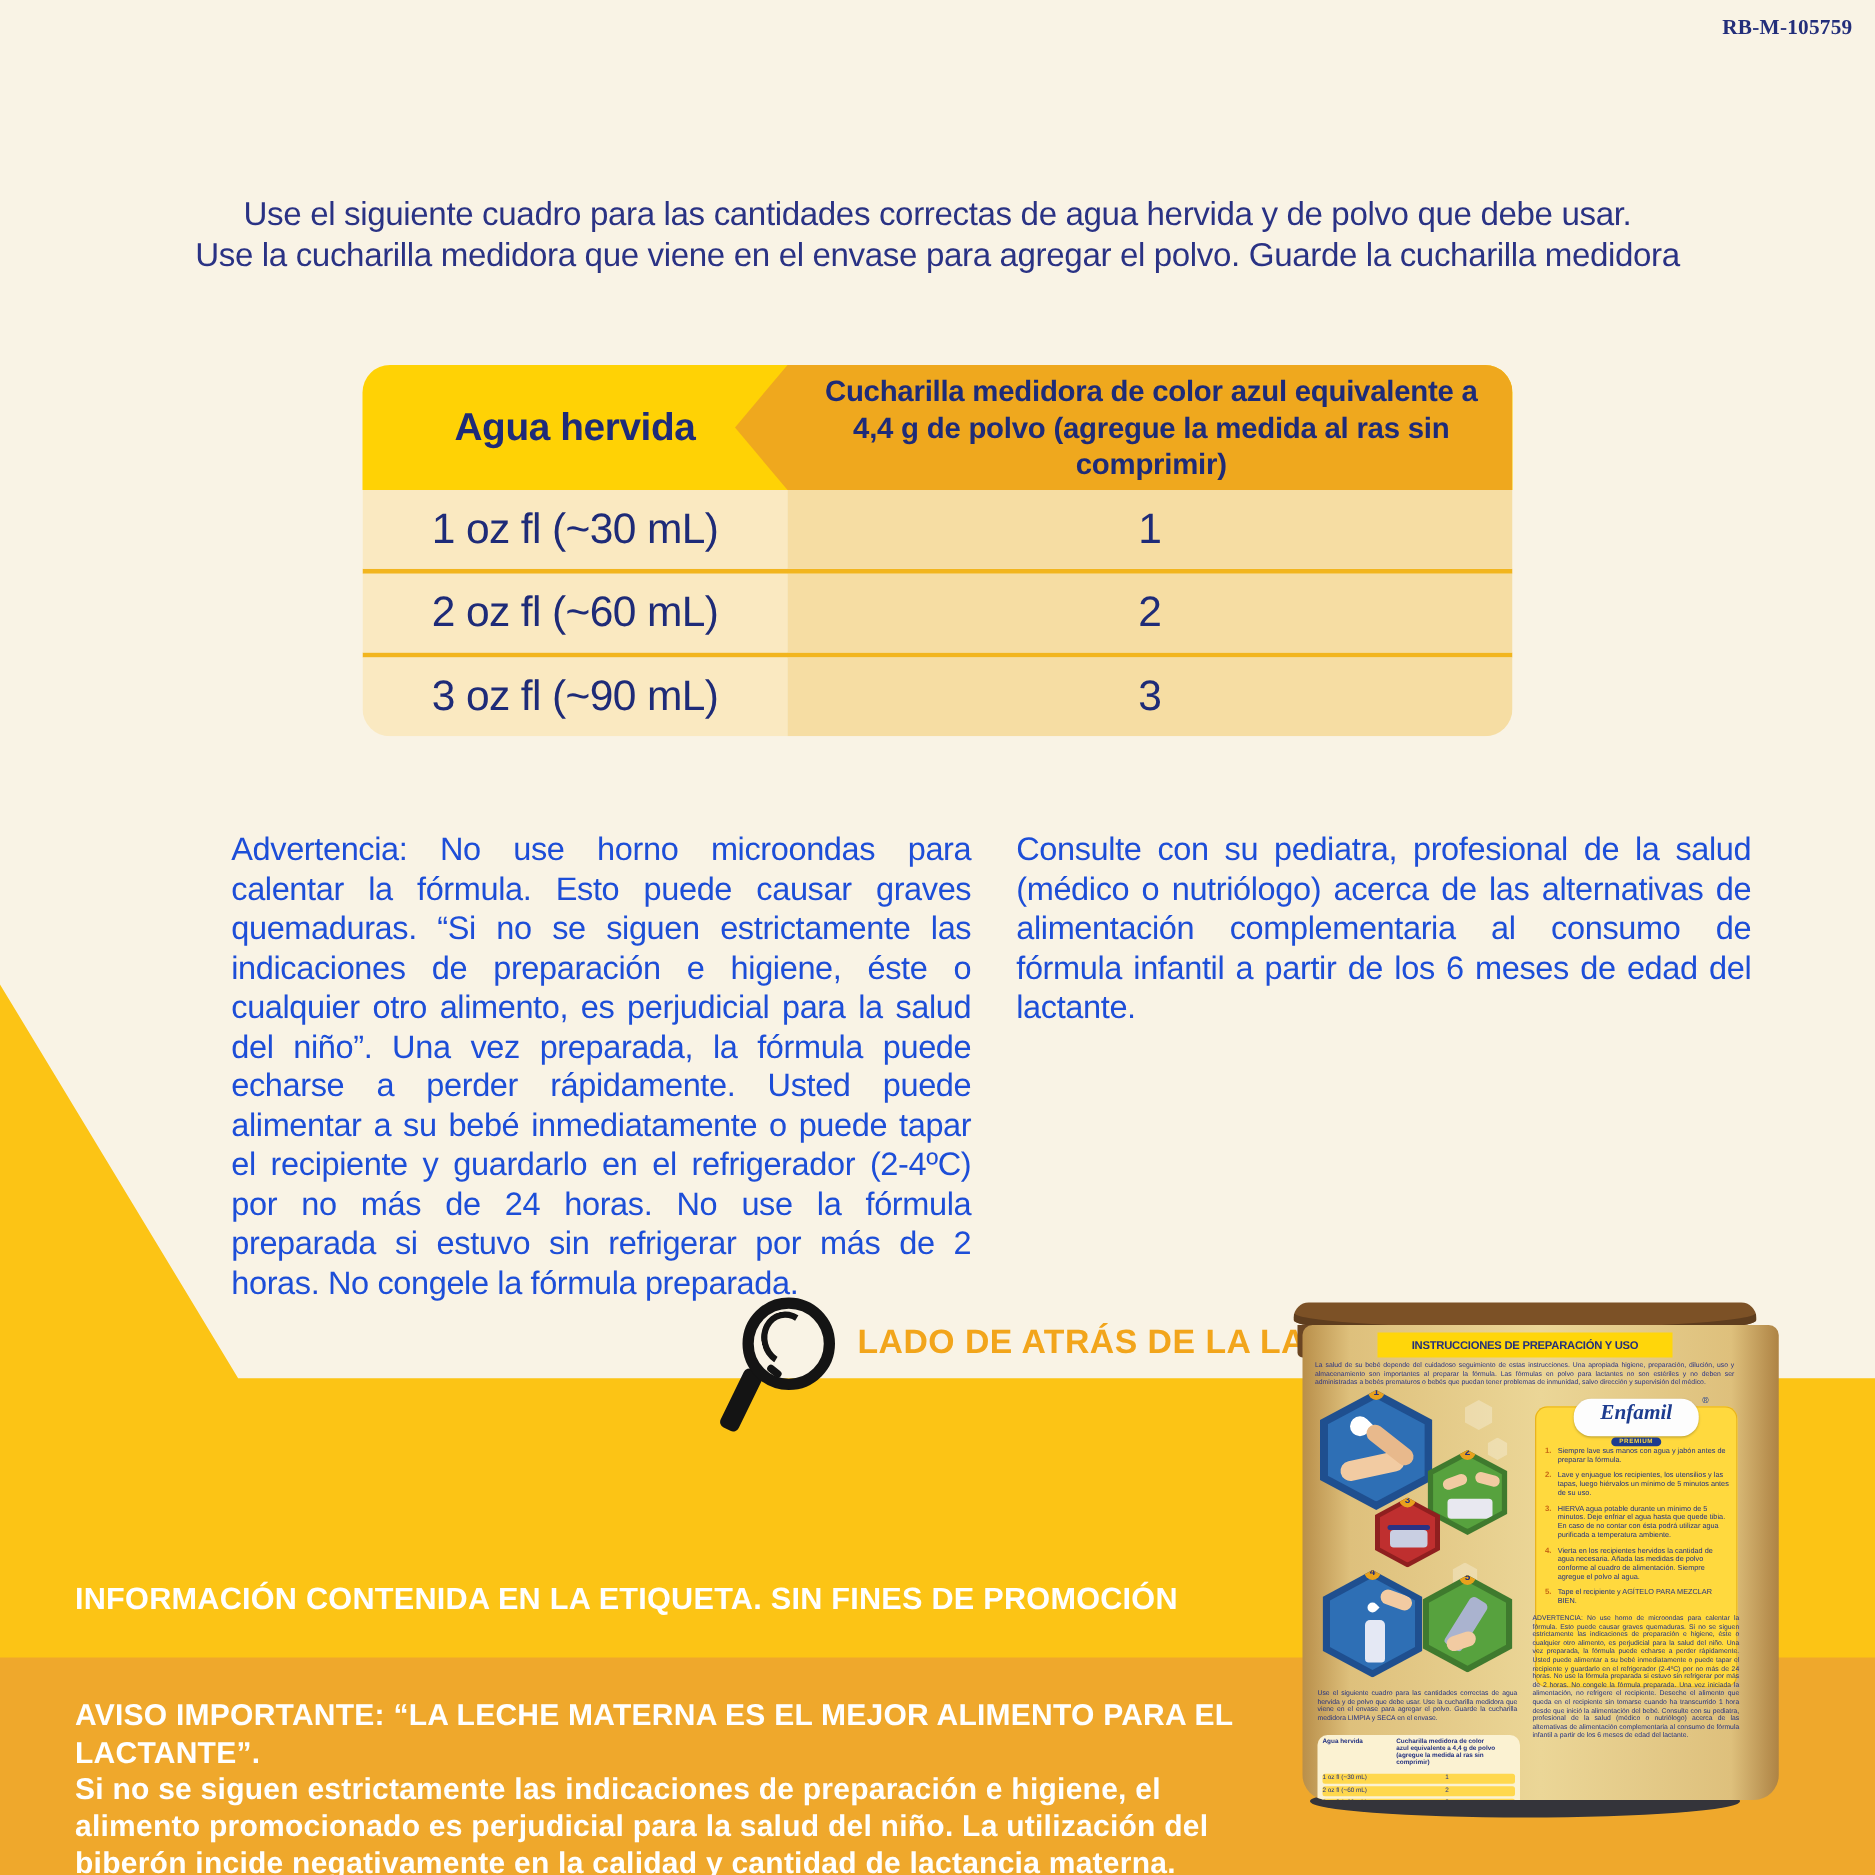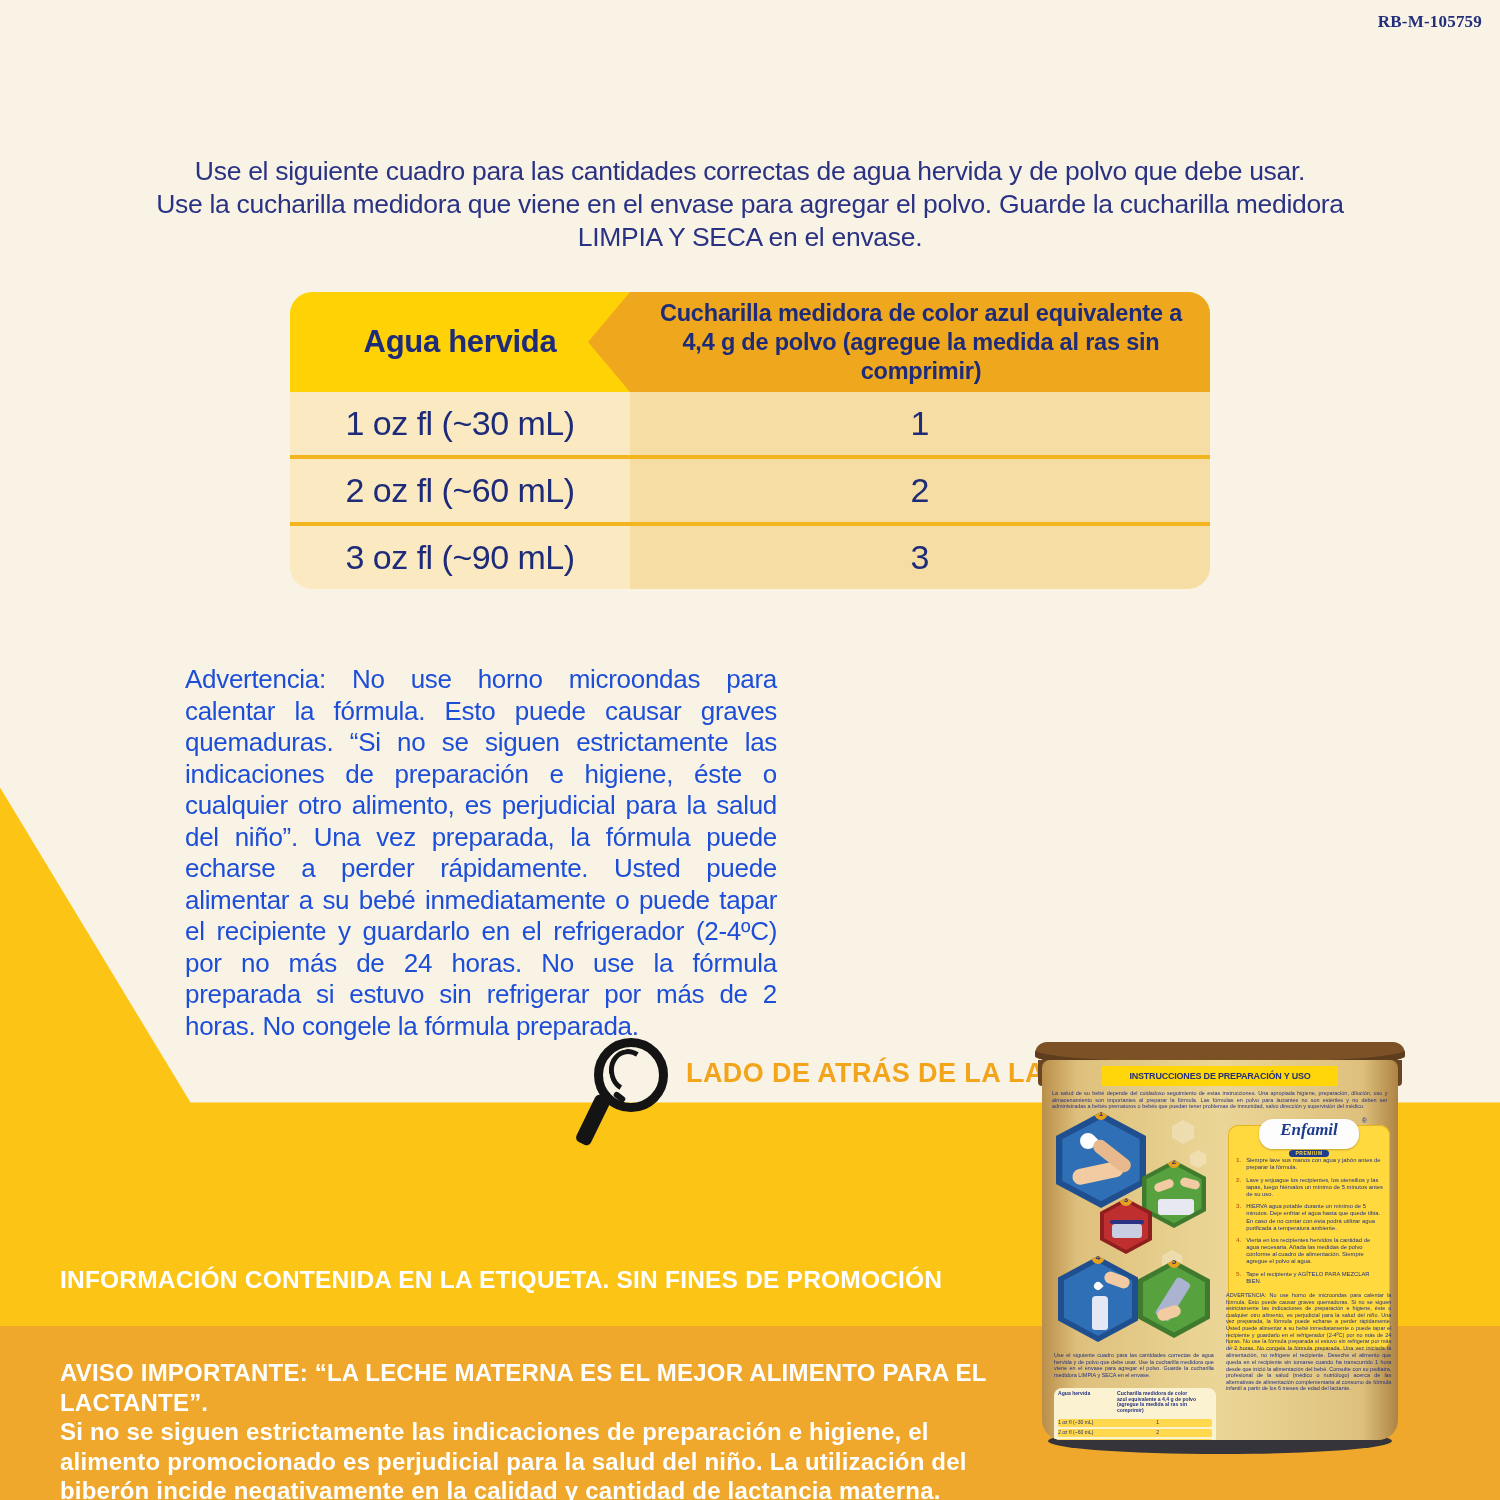--- a/index.html
+++ b/index.html
@@ -67,21 +67,21 @@
   .back-label { left:686px; top:1058px; font-size:27px; font-weight:bold; color:#F2A51B; letter-spacing:0.4px; }
 
   
   .can-lid { left:1035px; top:1042px; width:370px; height:26px; background:#7C5126;
         border-radius:12px 12px 46% 46%; box-shadow:inset 0 -6px 0 #5E3D1E; }
   .can-lid-side-l { left:1038px; top:1060px; width:10px; height:26px; background:#6A4523; border-radius:0 0 4px 4px; }
   .can-lid-side-r { left:1392px; top:1060px; width:10px; height:26px; background:#6A4523; border-radius:0 0 4px 4px; }
   .can-base { left:1048px; top:1428px; width:344px; height:26px; background:#34343A; border-radius:50%; }
   .can-body { left:1042px; top:1060px; width:356px; height:380px;
         background:linear-gradient(90deg,#B98F4A 0%, #DEC07C 10%, #EBD697 50%, #DEC07C 90%, #AE8344 100%);
-        border-radius:8px 8px 20px 20px; overflow:hidden; }
+        border-radius:8px 8px 20px 20px; overflow:hidden;padding-left:25px; }
   .can-banner { position:absolute; left:60px; top:6px; width:236px; height:20px; background:#FFD60A;
         display:flex; align-items:center; justify-content:center;
         font-size:9px; font-weight:bold; color:#24307C; white-space:nowrap; letter-spacing:-0.2px; }
   .can-intro { position:absolute; left:10px; top:30px; width:430px; font-size:7px; line-height:8.5px;
         color:#2A3284; text-align:justify; transform:scale(0.78); transform-origin:0 0; }
 
   .hex { position:absolute; clip-path:polygon(50% 0%,100% 25%,100% 75%,50% 100%,0% 75%,0% 25%); }
   .hex-inner { position:absolute; left:7%; top:7%; width:86%; height:86%;
         clip-path:polygon(50% 0%,100% 25%,100% 75%,50% 100%,0% 75%,0% 25%); }
   .hex-num { position:absolute; left:50%; top:-5px; transform:translateX(-50%);
@@ -133,21 +133,20 @@
 <div class="stage">
 
   <div class="abs yellow-wedge"></div>
   <div class="abs amber-band"></div>
 
   <div class="abs doc-code">RB-M-105759</div>
 
   <div class="abs intro">
     <div>Use el siguiente cuadro para las cantidades correctas de agua hervida y de polvo que debe usar.</div>
     <div>Use la cucharilla medidora que viene en el envase para agregar el polvo. Guarde la cucharilla medidora</div>
-    <div>LIMPIA Y SECA en el envase.</div>
   </div>
 
   <div class="abs dose-table">
     <div class="dose-header">
       <div class="dose-header-left">Agua hervida</div>
       <div class="dose-header-right">Cucharilla medidora de color azul equivalente a 4,4 g de polvo (agregue la medida al ras sin comprimir)</div>
     </div>
     <div class="dose-rows">
       <div class="dose-row">
         <div class="dose-cell-water">1 oz fl (~30 mL)</div>
@@ -159,20 +158,21 @@
       </div>
       <div class="dose-row">
         <div class="dose-cell-water">3 oz fl (~90 mL)</div>
         <div class="dose-cell-scoop">3</div>
       </div>
     </div>
   </div>
 
   <div class="abs warn warn-left">Advertencia: No use horno microondas para calentar la fórmula. Esto puede causar graves quemaduras. “Si no se siguen estrictamente las indicaciones de preparación e higiene, éste o cualquier otro alimento, es perjudicial para la salud del niño”. Una vez preparada, la fórmula puede echarse a perder rápidamente. Usted puede alimentar a su bebé inmediatamente o puede tapar el recipiente y guardarlo en el refrigerador (2-4ºC) por no más de 24 horas. No use la fórmula preparada si estuvo sin refrigerar por más de 2 horas. No congele la fórmula preparada.</div>
   <div class="abs warn warn-right">
+    <div>Consulte con su pediatra, profesional de la salud (médico o nutriólogo) acerca de las alternativas de alimentación complementaria al consumo de fórmula infantil a partir de los 6 meses de edad del lactante.</div>
   </div>
 
   <div class="abs mag-handle"></div>
   <div class="abs mag-ring"></div>
   <div class="abs mag-shine"></div>
   <div class="abs mag-dash"></div>
   <div class="abs back-label">LADO DE ATRÁS DE LA LATA</div>
 
   <div class="abs band-info">INFORMACIÓN CONTENIDA EN LA ETIQUETA. SIN FINES DE PROMOCIÓN</div>
   <div class="abs notice">

